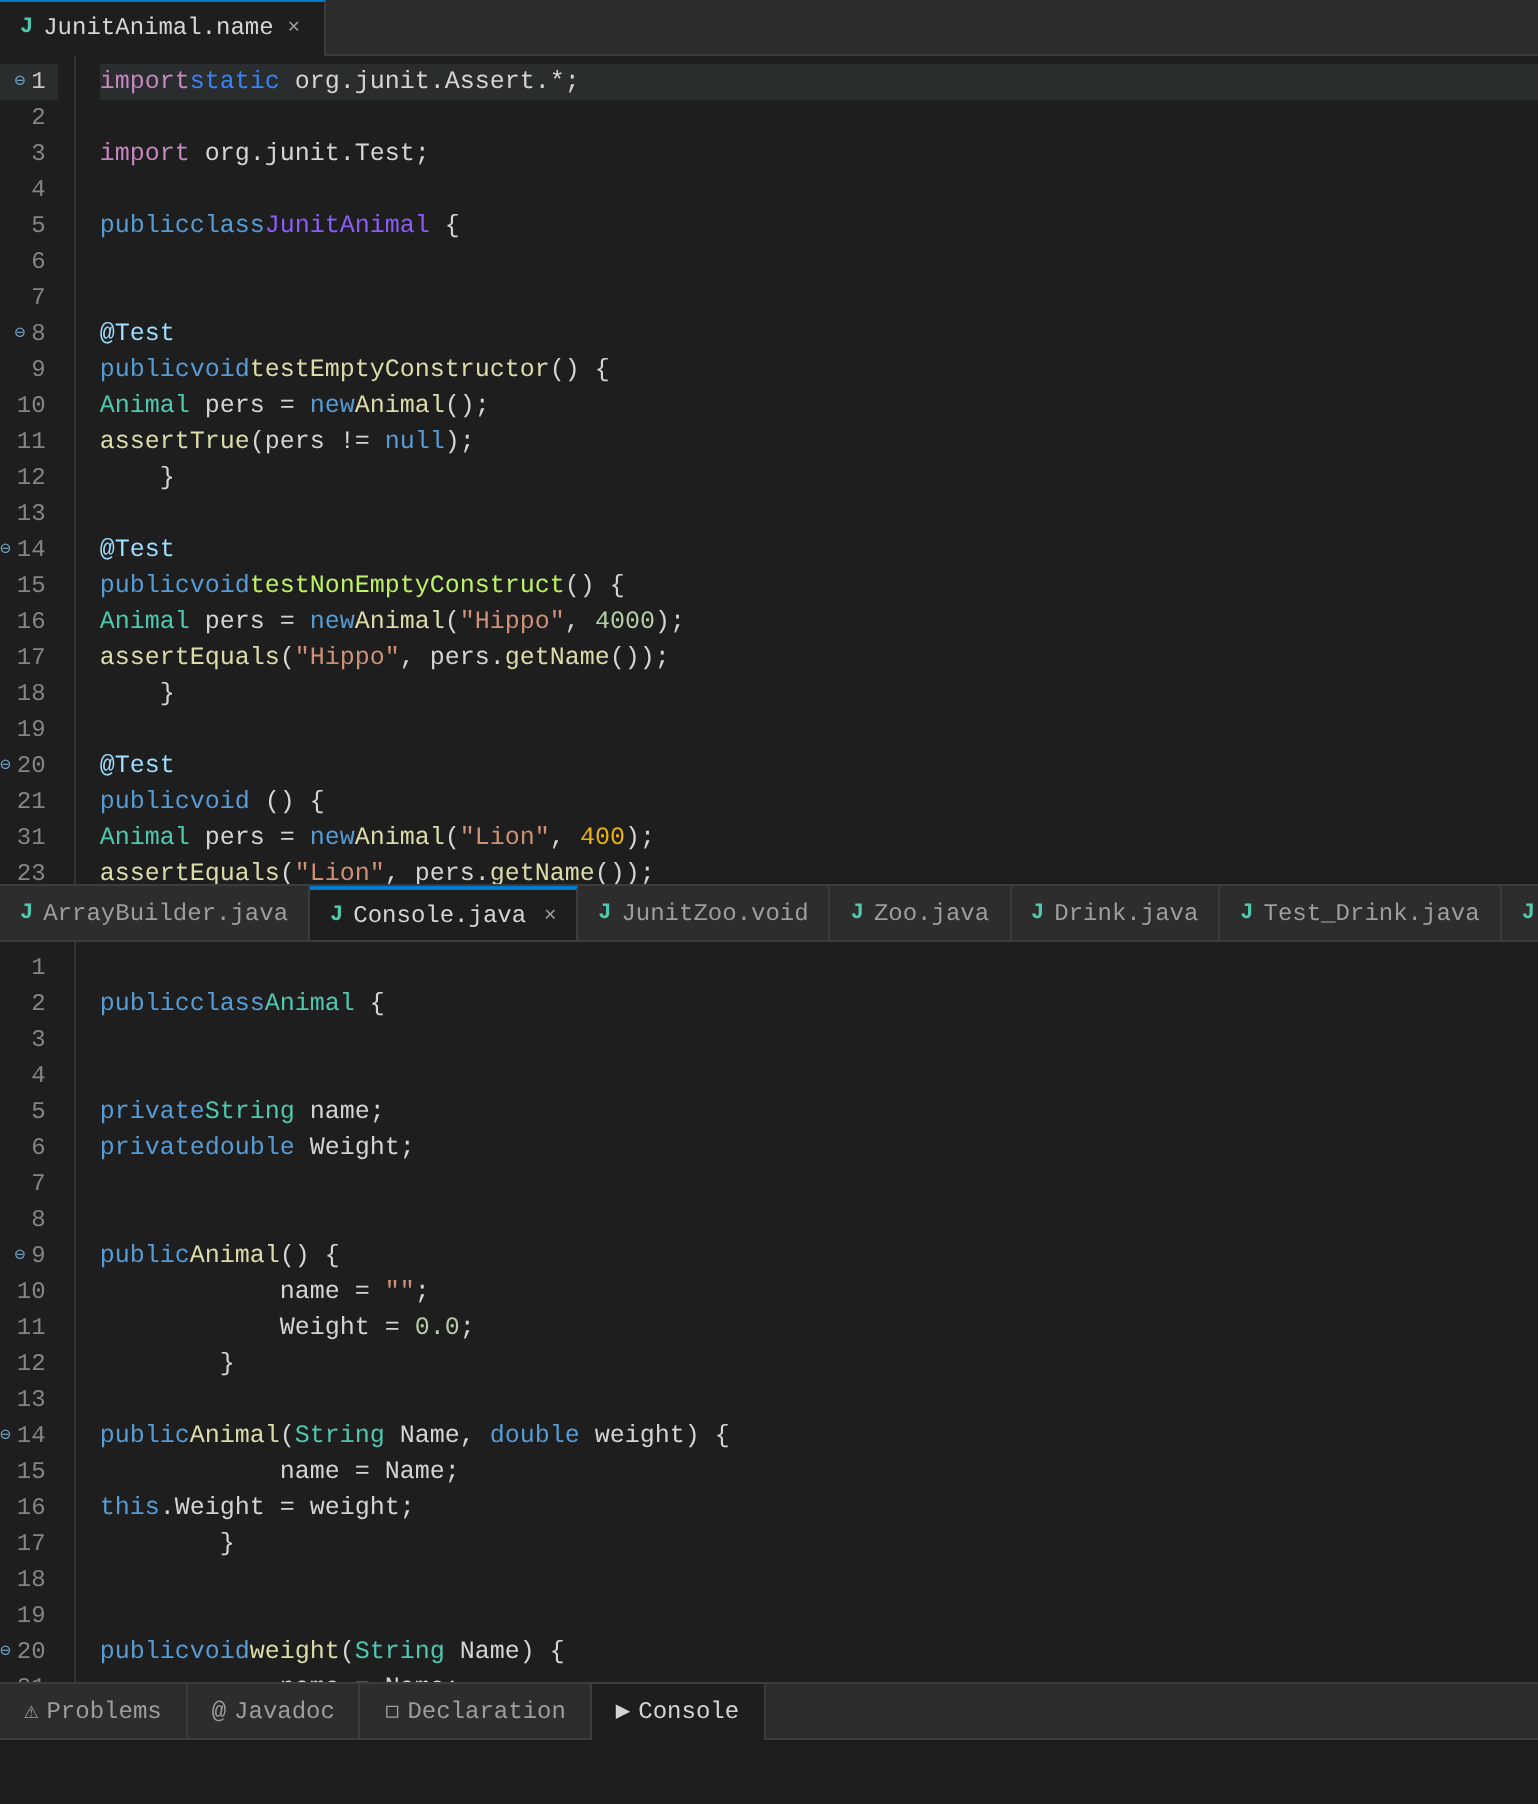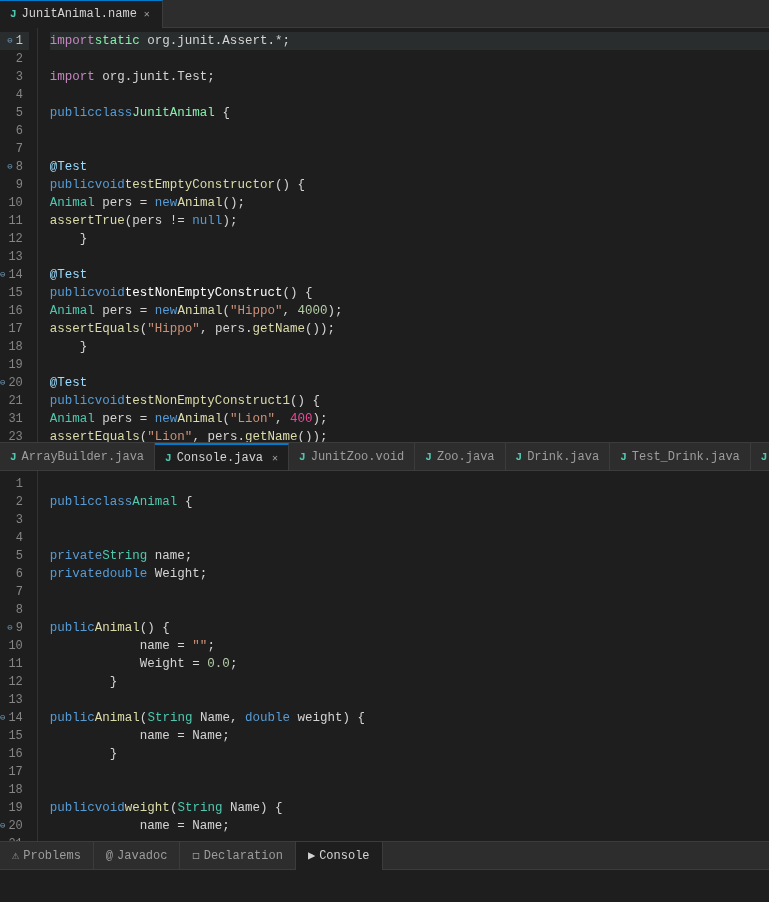--- a/index.html
+++ b/index.html
@@ -271,42 +271,42 @@
             <span>21</span>
           </div>
           <div class="ln" style="display: flex; justify-content: flex-end; align-items: center; gap: 2px; padding-right: 6px; height: 18px;">
             <span>31</span>
           </div>
           <div class="ln" style="display: flex; justify-content: flex-end; align-items: center; gap: 2px; padding-right: 6px; height: 18px;">
             <span>23</span>
           </div>
         </div>
       <div class="code-content" id="top-code">
-          <div class="code-line selected-line"><span style="color:#c586c0">import</span> <span style="color:#86efac">static</span> org.junit.Assert.*;</div>
+          <div class="code-line selected-line"><span style="color:#c586c0">import</span> <span style="color:#3b82f6">static</span> org.junit.Assert.*;</div>
           <div class="code-line">&nbsp;</div>
           <div class="code-line"><span style="color:#c586c0">import</span> org.junit.Test;</div>
           <div class="code-line">&nbsp;</div>
-          <div class="code-line"><span style="color:#569cd6">public</span> <span style="color:#569cd6">class</span> <span style="color:#86efac">JunitAnimal</span> {</div>
+          <div class="code-line"><span style="color:#569cd6">public</span> <span style="color:#569cd6">class</span> <span style="color:#8b5cf6">JunitAnimal</span> {</div>
           <div class="code-line">&nbsp;</div>
           <div class="code-line">&nbsp;</div>
           <div class="code-line">    <span style="color:#9cdcfe">@Test</span></div>
           <div class="code-line">    <span style="color:#569cd6">public</span> <span style="color:#569cd6">void</span> <span style="color:#dcdcaa">testEmptyConstructor</span>() {</div>
           <div class="code-line">        <span style="color:#4ec9b0">Animal</span> pers = <span style="color:#569cd6">new</span> <span style="color:#dcdcaa">Animal</span>();</div>
           <div class="code-line">        <span style="color:#dcdcaa">assertTrue</span>(pers != <span style="color:#569cd6">null</span>);</div>
           <div class="code-line">    }</div>
           <div class="code-line">&nbsp;</div>
           <div class="code-line">    <span style="color:#9cdcfe">@Test</span></div>
-          <div class="code-line">    <span style="color:#569cd6">public</span> <span style="color:#569cd6">void</span> <span style="color:#ffffff">testNonEmptyConstruct</span>() {</div>
+          <div class="code-line">    <span style="color:#569cd6">public</span> <span style="color:#569cd6">void</span> <span style="color:#bef264">testNonEmptyConstruct</span>() {</div>
           <div class="code-line">        <span style="color:#4ec9b0">Animal</span> pers = <span style="color:#569cd6">new</span> <span style="color:#dcdcaa">Animal</span>(<span style="color:#ce9178">"Hippo"</span>, <span style="color:#b5cea8">4000</span>);</div>
           <div class="code-line">        <span style="color:#dcdcaa">assertEquals</span>(<span style="color:#ce9178">"Hippo"</span>, pers.<span style="color:#dcdcaa">getName</span>());</div>
           <div class="code-line">    }</div>
           <div class="code-line">&nbsp;</div>
           <div class="code-line">    <span style="color:#9cdcfe">@Test</span></div>
-          <div class="code-line">    <span style="color:#569cd6">public</span> <span style="color:#569cd6">void</span> <span style="color:#dcdcaa">testNonEmptyConstruct1</span>() {</div>
-          <div class="code-line">        <span style="color:#4ec9b0">Animal</span> pers = <span style="color:#569cd6">new</span> <span style="color:#dcdcaa">Animal</span>(<span style="color:#ce9178">"Lion"</span>, <span style="color:#ec4899">400</span>);</div>
+          <div class="code-line">    <span style="color:#569cd6">public</span> <span style="color:#569cd6">void</span> () {</div>
+          <div class="code-line">        <span style="color:#4ec9b0">Animal</span> pers = <span style="color:#569cd6">new</span> <span style="color:#dcdcaa">Animal</span>(<span style="color:#ce9178">"Lion"</span>, <span style="color:#eab308">400</span>);</div>
           <div class="code-line">        <span style="color:#dcdcaa">assertEquals</span>(<span style="color:#ce9178">"Lion"</span>, pers.<span style="color:#dcdcaa">getName</span>());</div>
         </div>
     </div>
     <div class="hscroll">
       
     </div>
   </div>
 
   <div class="file-tab-bar" id="file-tabs">
       <div class="file-tab">
@@ -419,20 +419,21 @@
           <div class="code-line">        <span style="color:#569cd6">private</span> <span style="color:#569cd6">double</span> Weight;</div>
           <div class="code-line">&nbsp;</div>
           <div class="code-line">&nbsp;</div>
           <div class="code-line">        <span style="color:#569cd6">public</span> <span style="color:#dcdcaa">Animal</span>() {</div>
           <div class="code-line">            name = <span style="color:#ce9178">""</span>;</div>
           <div class="code-line">            Weight = <span style="color:#b5cea8">0.0</span>;</div>
           <div class="code-line">        }</div>
           <div class="code-line">&nbsp;</div>
           <div class="code-line">        <span style="color:#569cd6">public</span> <span style="color:#dcdcaa">Animal</span>(<span style="color:#4ec9b0">String</span> Name, <span style="color:#569cd6">double</span> weight) {</div>
           <div class="code-line">            name = Name;</div>
+          <div class="code-line">            <span style="color:#569cd6">this</span>.Weight = weight;</div>
           <div class="code-line">        }</div>
           <div class="code-line">&nbsp;</div>
           <div class="code-line">&nbsp;</div>
           <div class="code-line">        <span style="color:#569cd6">public</span> <span style="color:#569cd6">void</span> <span style="color:#dcdcaa">weight</span>(<span style="color:#4ec9b0">String</span> Name) {</div>
           <div class="code-line">            name = Name;</div>
         </div>
     </div>
 
   </div>
 

